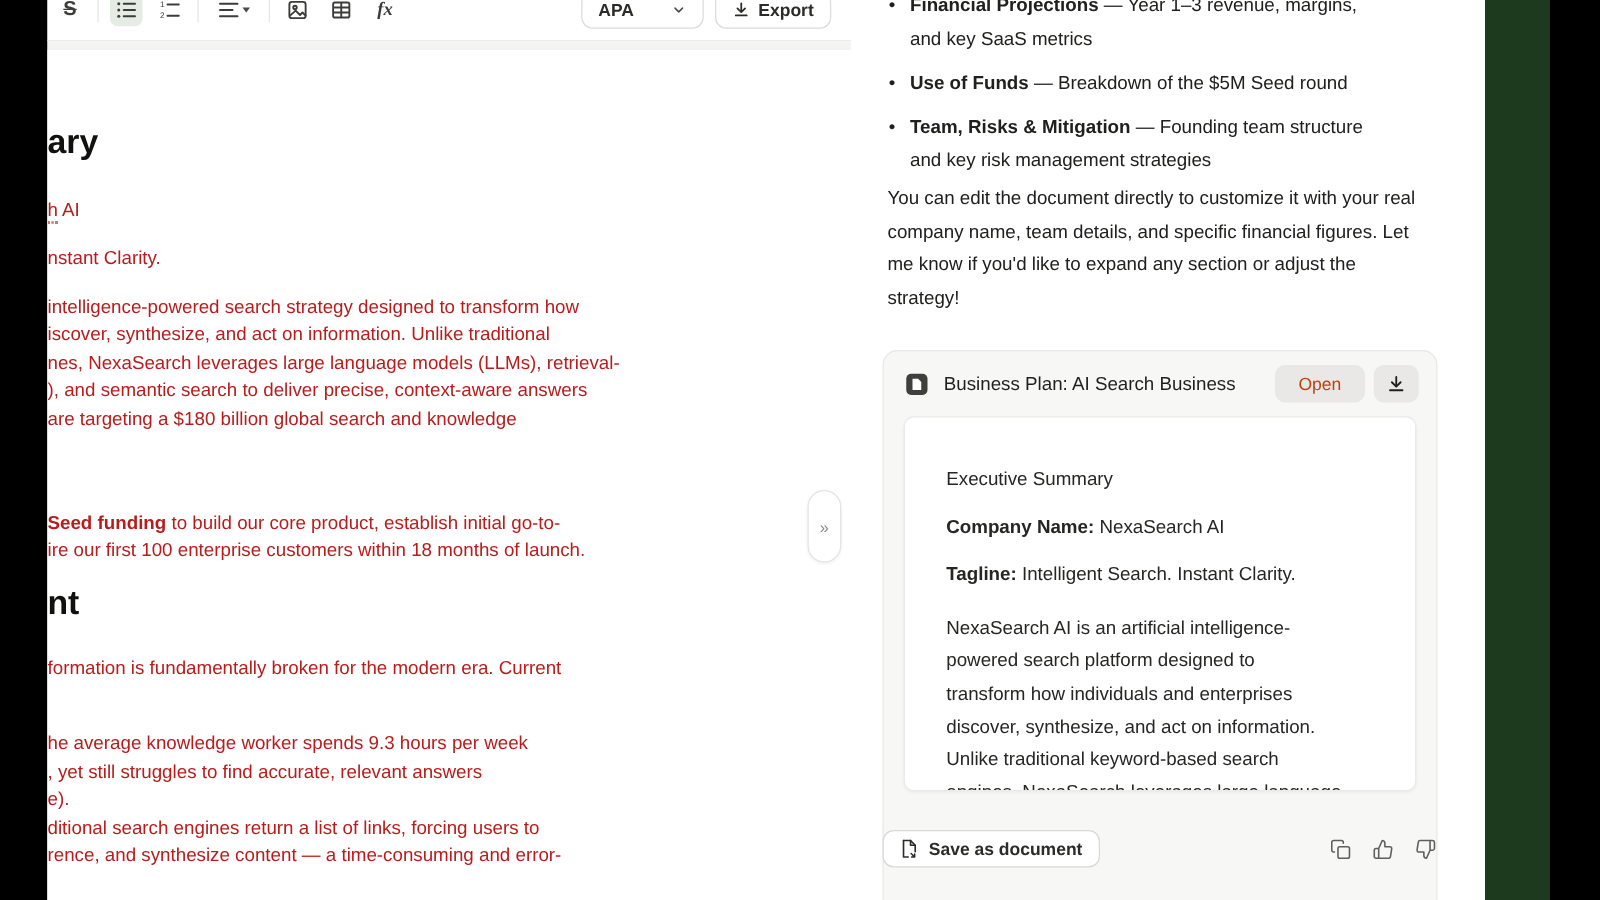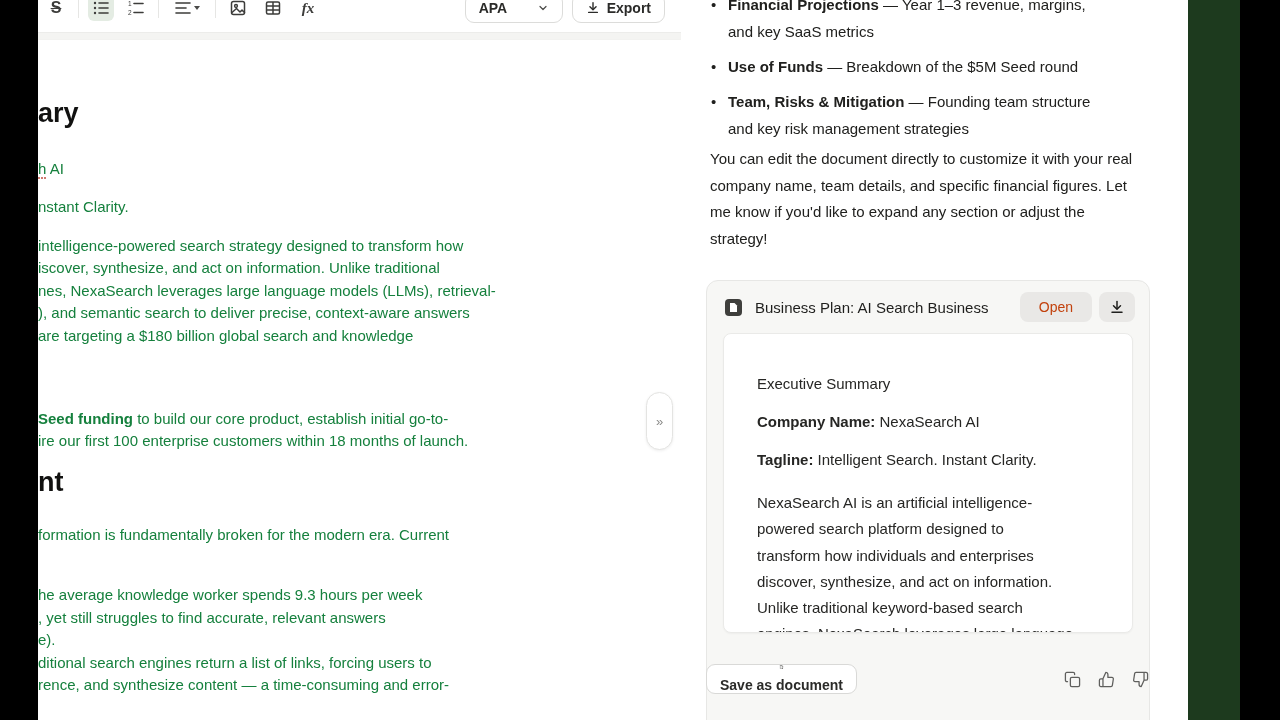--- a/index.html
+++ b/index.html
@@ -17,21 +17,21 @@
   .strike { font-size:16px; font-weight:600; text-decoration:line-through; color:#3c3c3a; }
   .fx { font-size:15px; font-style:italic; font-weight:600; color:#3c3c3a; font-family:"Liberation Serif","DejaVu Serif",serif; }
   .vdiv { width:1px; height:20px; background:#e6e6e4; flex:none; }
   .spacer { flex:1; }
   .pill { display:flex; align-items:center; gap:7px; height:30px; background:#fff; border:1px solid #dcdcda; border-radius:9px; padding:0 13px; font-size:14px; font-weight:600; color:#2b2b29; cursor:pointer; flex:none; font-family:inherit; }
   .pill.select { width:98px; justify-content:space-between; }
   .caret { width:0; height:0; border-left:3.5px solid transparent; border-right:3.5px solid transparent; border-top:4px solid #4a4a48; margin-left:2px; }
 
   .doc-area { position:absolute; left:0; top:33px; width:643px; height:687px; background:#f4f4f2; }
   .page { position:absolute; left:0; top:7px; width:643px; height:680px; background:#fff; box-shadow:0 1px 3px rgba(0,0,0,0.06); overflow:hidden; }
-  .dl { position:absolute; left:0; white-space:nowrap; font-size:15px; line-height:19px; color:#15803d; }
+  .dl { position:absolute; left:0; white-space:nowrap; font-size:15px; line-height:19px; color:#b91c1c; }
   .dh { position:absolute; left:0; white-space:nowrap; font-size:27px; line-height:32px; font-weight:700; color:#111110; }
   .db { font-weight:700; }
   .spell { border-bottom:2px dotted #cf7a70; }
 
   .collapse { position:absolute; left:608px; top:359px; width:27px; height:58px; background:#fff; border:1px solid #e4e4e2; border-radius:14px; box-shadow:0 1px 3px rgba(0,0,0,0.07); color:#8a8a88; font-size:13px; display:flex; align-items:center; justify-content:center; cursor:pointer; font-family:inherit; }
 
   
   #chat-pane { position:absolute; left:643px; top:0; width:507px; height:720px; background:#fff; }
   .bullets { position:absolute; left:27px; top:-9px; width:398px; }
   .li { position:relative; padding-left:20px; font-size:15px; line-height:27px; color:#20201e; }
@@ -45,21 +45,21 @@
   .doc-badge { width:17px; height:17px; background:#3f3f3c; border-radius:4px; display:flex; align-items:center; justify-content:center; flex:none; }
   .card-title { flex:1; margin-left:13px; font-size:15px; color:#1f1f1d; white-space:nowrap; overflow:hidden; }
   .open-btn { height:30px; padding:0 19px; background:#e9e8e6; border:none; border-radius:8px; font-size:14px; font-weight:500; color:#c2410c; cursor:pointer; flex:none; font-family:inherit; }
   .dl-btn { height:30px; width:36px; margin-left:7px; background:#e9e8e6; border:none; border-radius:8px; display:flex; align-items:center; justify-content:center; cursor:pointer; flex:none; }
   .preview { margin:0 16px; height:300px; background:#fff; border:1px solid #eaeae8; border-radius:8px; overflow:hidden; padding:42px 33px 0 33px; box-shadow:0 1px 2px rgba(0,0,0,0.04); }
   .pv-line { font-size:15px; line-height:16px; color:#262624; margin-bottom:22px; white-space:nowrap; }
   .pv-body { margin-top:0; }
   .pv-body div { font-size:15px; line-height:26.3px; color:#262624; white-space:nowrap; }
 
   .save-row { position:absolute; left:25px; top:664px; width:444px; height:30px; display:flex; align-items:center; }
-  .save-btn { height:30px; display:flex; align-items:center; gap:8px; padding:0 13px; background:#fff; border:1px solid #d9d9d7; border-radius:9px; font-size:14px; font-weight:600; color:#2b2b29; cursor:pointer; font-family:inherit;flex-direction:column; }
+  .save-btn { height:30px; display:flex; align-items:center; gap:8px; padding:0 13px; background:#fff; border:1px solid #d9d9d7; border-radius:9px; font-size:14px; font-weight:600; color:#2b2b29; cursor:pointer; font-family:inherit; }
   .actions { margin-left:auto; display:flex; align-items:center; gap:14px; }
   .act { background:none; border:none; padding:0; cursor:pointer; display:flex; align-items:center; justify-content:center; width:20px; height:20px; }
   .act svg { stroke:#5f5f5d; }
 </style>
 </head>
 <body>
 
 <div id="app">
 
   <div id="editor-pane">

